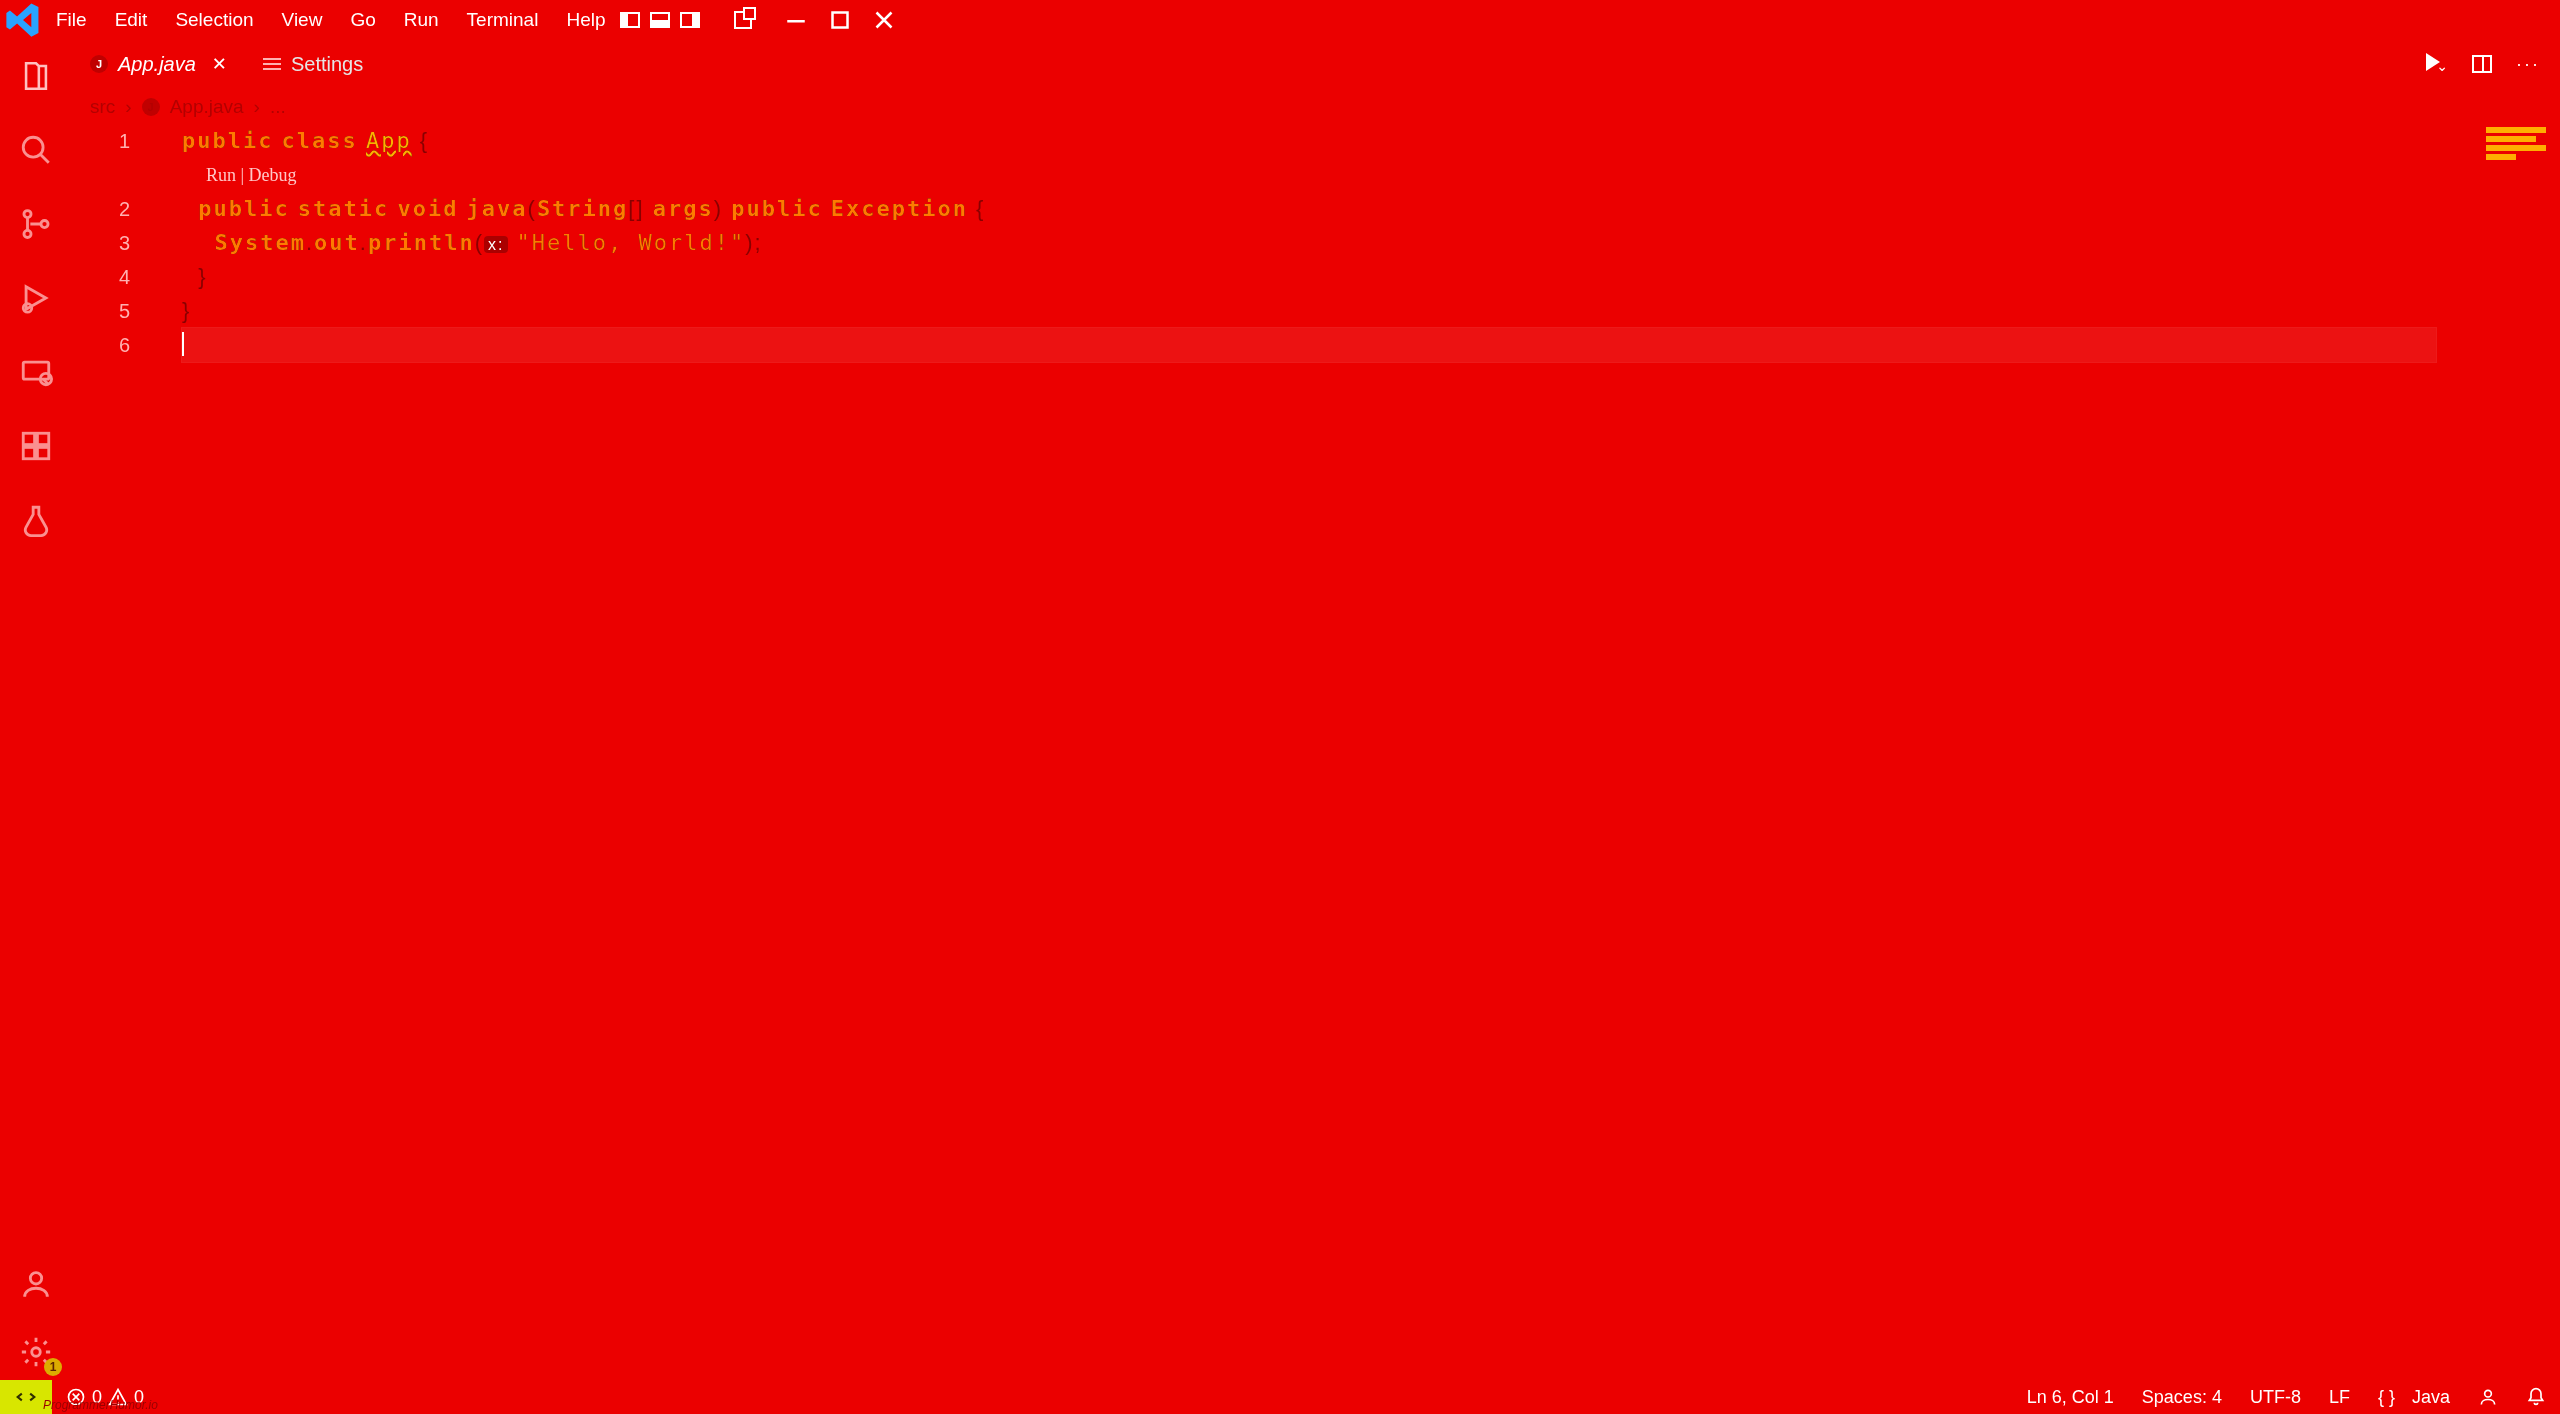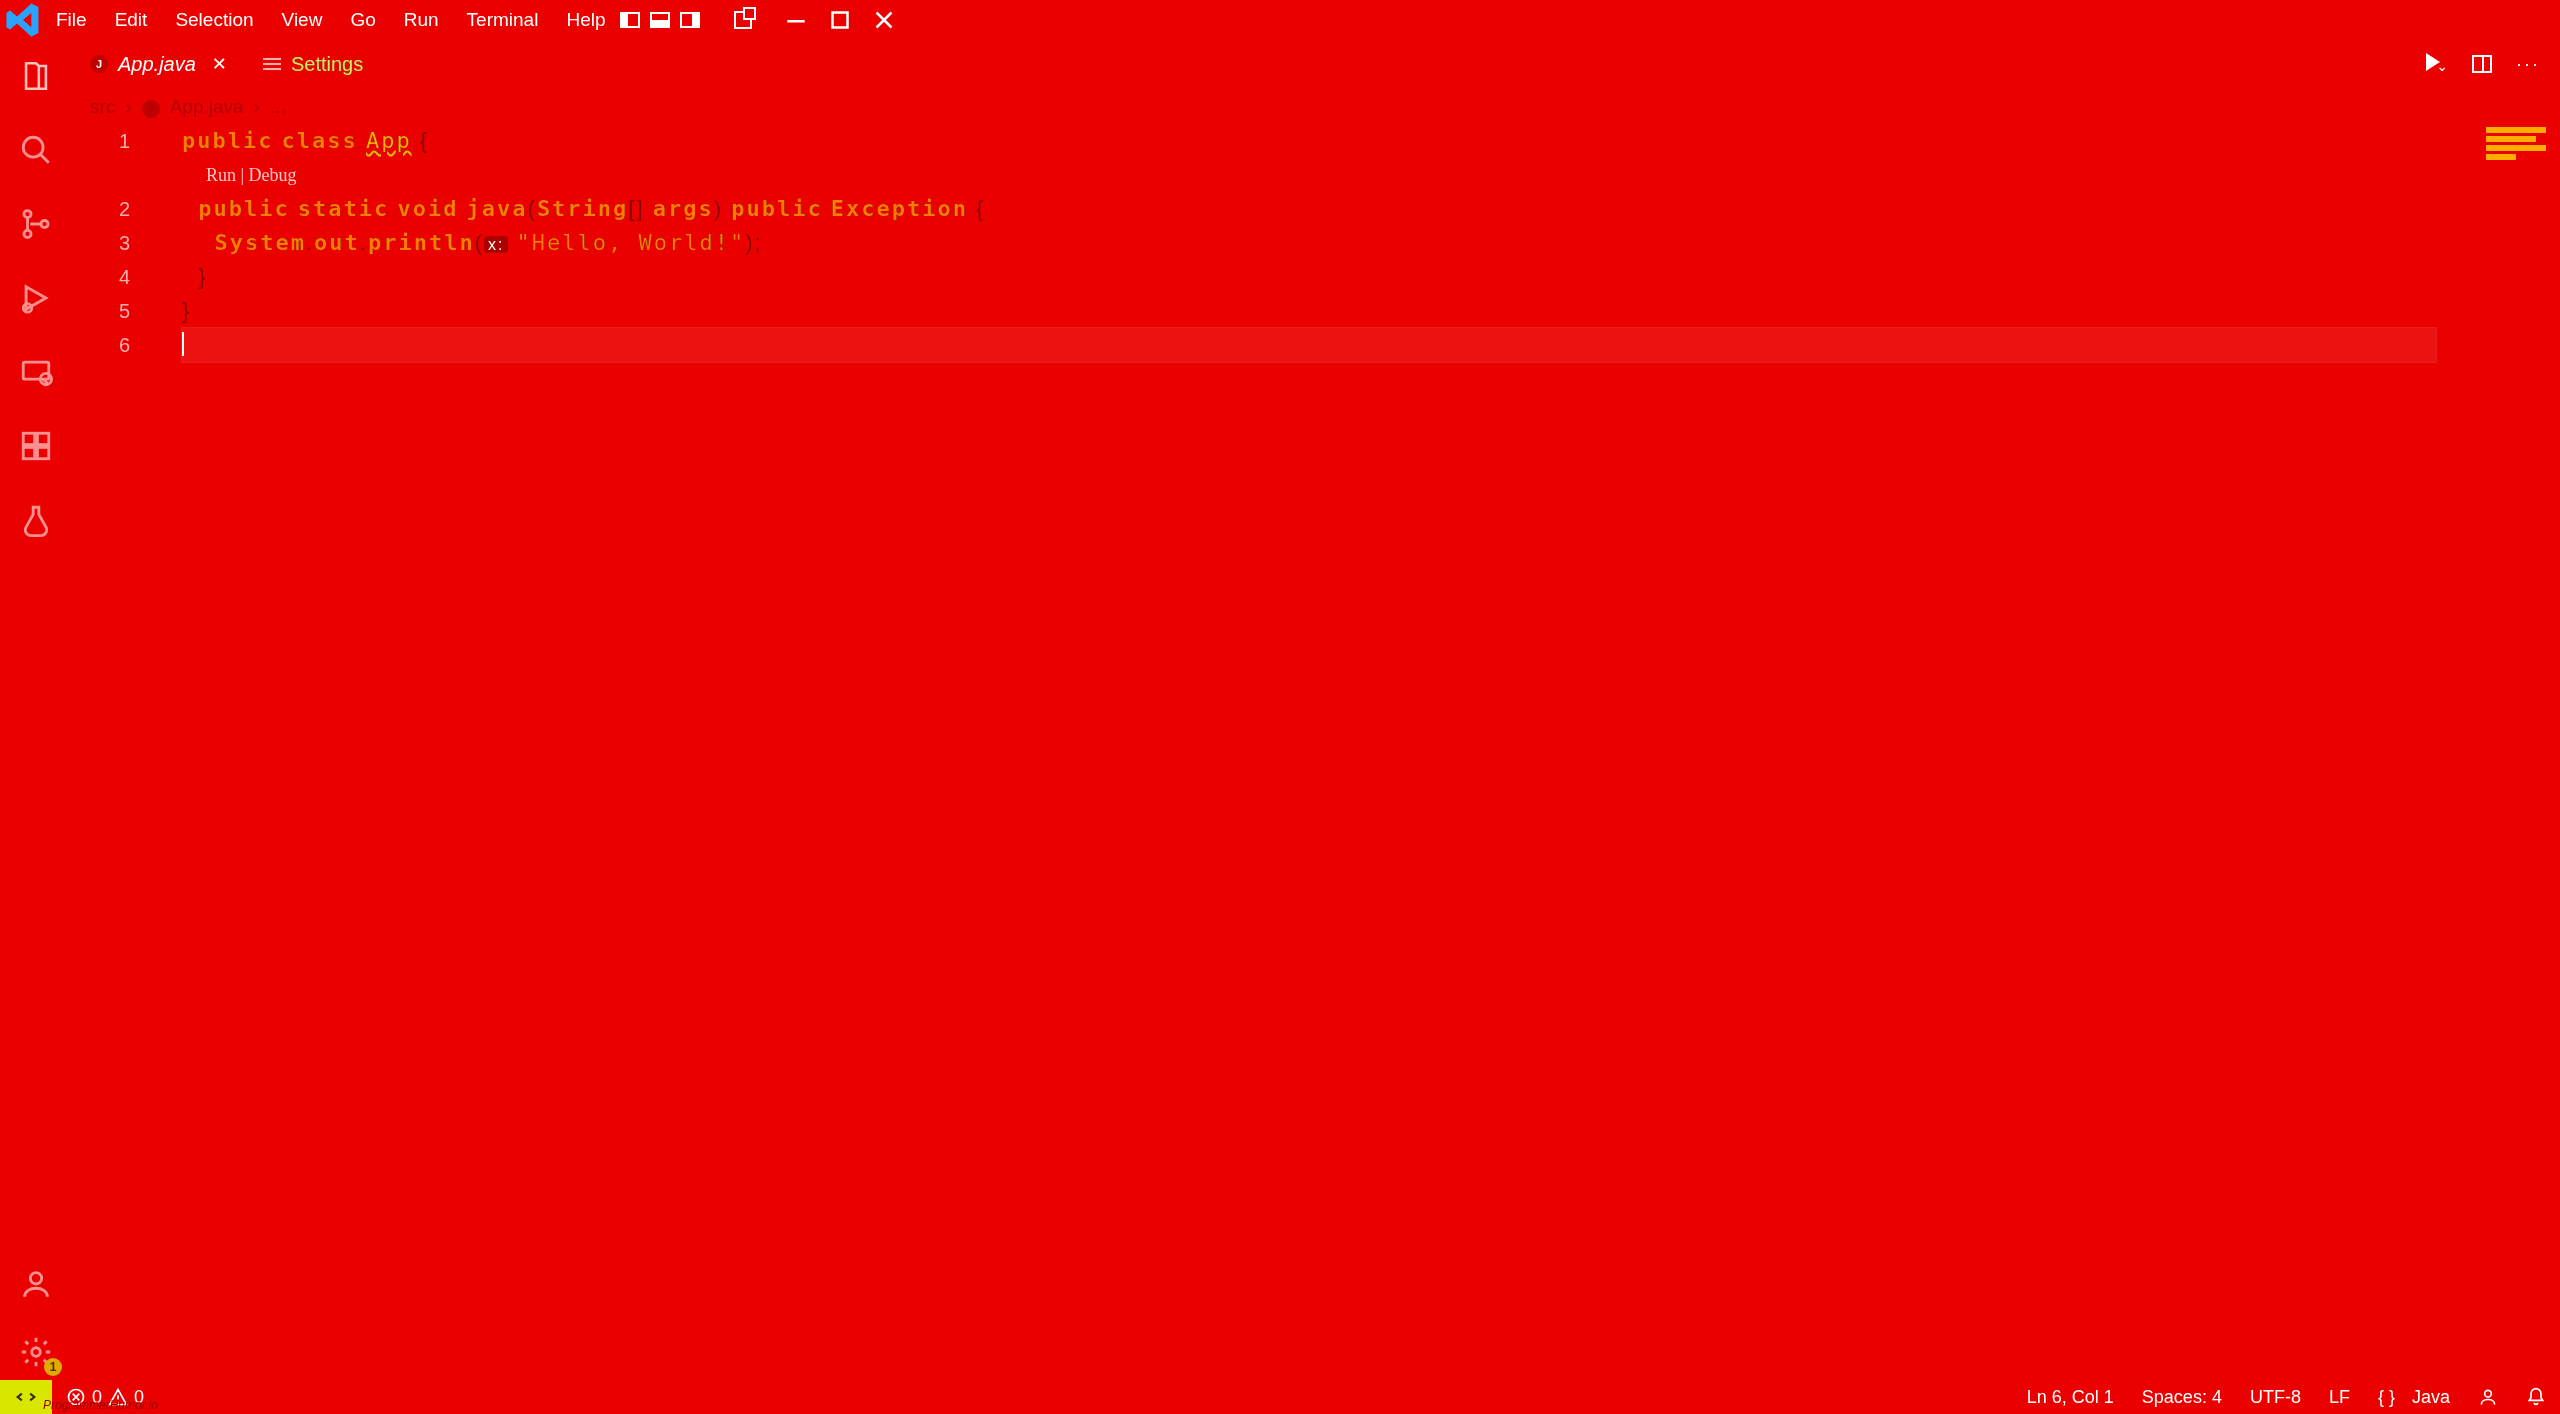--- a/index.html
+++ b/index.html
@@ -22,40 +22,40 @@
 .winctl { width:20px; height:20px; display:inline-flex; align-items:center; justify-content:center; }
 
 
 .tabbar { height: 48px; display:flex; align-items:stretch; padding-left: 72px; }
 .tab { display:flex; align-items:center; gap:10px; padding:0 18px; font-size:20px; font-style:italic; position:relative; }
 .tab.active { background: rgba(255,255,255,0.0); }
 .tab .dot { width:18px; height:18px; border-radius:50%; background:#c00000; display:inline-block; position:relative; }
 .tab .dot::after{content:"J"; font-style:normal; position:absolute; left:50%; top:50%; transform:translate(-50%,-54%); font-size:11px; font-weight:bold; color:#fff;}
 .tab .close { font-style: normal; margin-left:6px; font-size:18px;}
 .tab.settings .seticon { display:inline-block; width:18px; }
-.tab.settings { font-style: normal; color:#bef264; }
+.tab.settings { font-style: normal; color:#e5e5e5; }
 .tab.settings .lns span{display:block;width:18px;height:2px;background:#ffb0b0;margin:3px 0;}
 .tabbar .spacer { flex:1; }
 .tabbar .tabactions { display:flex; align-items:center; gap:24px; padding-right:20px; }
 .tri { width:0; height:0; border-left:14px solid #fff; border-top:9px solid transparent; border-bottom:9px solid transparent; display:inline-block;}
 .chev { font-size:14px; margin-left:-4px;}
 .splitic { width:20px; height:18px; border:2px solid #fff; display:inline-block; position:relative;}
 .splitic::after{content:"";position:absolute;left:50%;top:0;bottom:0;width:2px;background:#fff;}
 .dots { letter-spacing:2px; font-size:18px; }
 
 
 .activity { position:absolute; left:0; top:40px; bottom:34px; width:72px; display:flex; flex-direction:column; align-items:center; padding-top:18px; gap:38px; }
 .activity .item, .activity .bottom .item { width:72px; height:36px; display:flex; align-items:center; justify-content:center; opacity:.75; position:relative;}
 .activity .item.active{ opacity:1; }
 .activity .bottom { margin-top:auto; margin-bottom:10px; display:flex; flex-direction:column; gap:32px;}
 .activity svg { width:34px; height:34px; }
 .badge{position:absolute; bottom:-6px; right:10px; min-width:18px; height:18px; border-radius:9px; background:#d8e600; color:#303000; font-size:12px; font-weight:600; display:flex; align-items:center; justify-content:center;}
 
 
-.crumbs { position:absolute; left:90px; top:96px; font-size:19px; color:#b30000; display:flex; align-items:flex-end; gap:10px;}
+.crumbs { position:absolute; left:90px; top:96px; font-size:19px; color:#b30000; display:flex; align-items:center; gap:10px;}
 .crumbs .sep{color:#b30000;}
 .crumbs .jicon{width:18px;height:18px;border-radius:50%;background:#c00000;display:inline-flex;align-items:center;justify-content:center;font-size:11px;font-weight:bold;}
 
 
 .editor { position:absolute; left:90px; right:14px; top:124px; bottom:34px; font-family: Consolas, monospace; }
 .gutter { position:absolute; left:0; top:0; width:54px; text-align:right; color:#ffb0b0; font-size:20px; line-height:34px; padding-right:14px;}
 .lines { position:absolute; left:92px; right:110px; top:0; font-size:22px; line-height:34px; letter-spacing:2px; }
 .lines .row { height:34px; white-space:pre; }
 .lines .row .kw { color:#ff7a00; font-weight:600; }
 .lines .row .id { color:#ff7a00; font-weight:600; }

